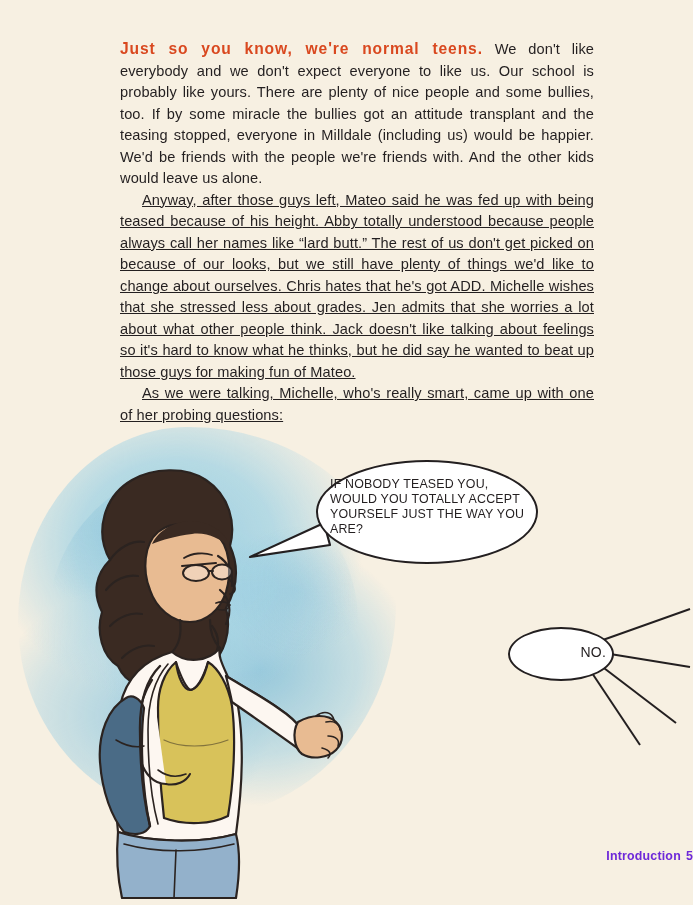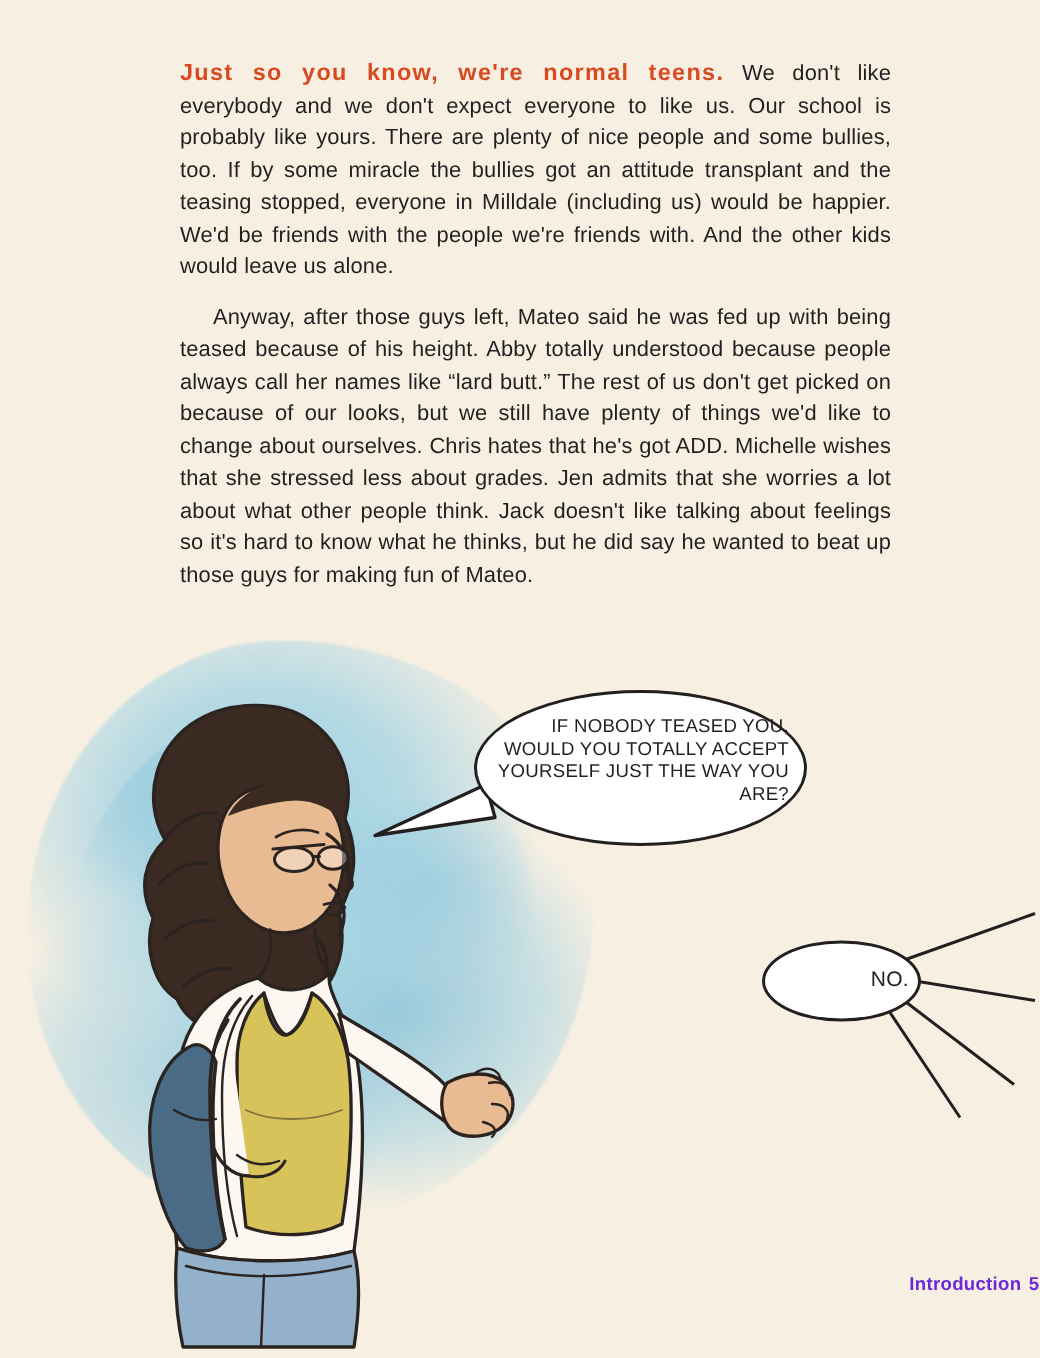--- a/index.html
+++ b/index.html
@@ -33,21 +33,22 @@
     font-family: "Liberation Sans", sans-serif;
     font-size: 14.6px;
     line-height: 21.5px;
     color: #231f20;
     text-align: justify;
     margin: 0 0 0 0;
     letter-spacing: 0.1px;
   }
   .para + .para {
     text-indent: 22px;
-    margin-top: 12px;
+    margin-top: 0;
+    text-decoration: underline;
   }
   .lead {
     font-weight: bold;
     color: #d9481f;
     font-size: 15.6px;
     letter-spacing: 0.9px;
   }
 
   
   .art {
@@ -91,21 +92,21 @@
   
   .balloon {
     position: absolute;
     background: #ffffff;
     border: 2.2px solid #231f20;
     border-radius: 50%;
     box-sizing: border-box;
   }
   .balloon-text {
     position: absolute;
-    text-align: right;
+    text-align: left;
     font-family: "Liberation Sans", sans-serif;
     color: #231f20;
     text-transform: uppercase;
     line-height: 15px;
     font-size: 12.4px;
     letter-spacing: 0.2px;
   }
 
   #balloon1 { left: 316px; top: 55px; width: 222px; height: 104px; }
   #balloon1-text { left: 330px; top: 72px; width: 196px; }
@@ -127,20 +128,21 @@
   .footer .pgnum { margin-left: 5px; }
 </style>
 </head>
 <body>
 
 <div class="page">
 
   <div class="text-col">
     <p class="para"><span class="lead">Just so you know, we're normal teens.</span><span> We don't like everybody and we don't expect everyone to like us. Our school is probably like yours. There are plenty of nice people and some bullies, too. If by some miracle the bullies got an attitude transplant and the teasing stopped, everyone in Milldale (including us) would be happier. We'd be friends with the people we're friends with. And the other kids would leave us alone.</span></p>
     <p class="para">Anyway, after those guys left, Mateo said he was fed up with being teased because of his height. Abby totally understood because people always call her names like “lard butt.” The rest of us don't get picked on because of our looks, but we still have plenty of things we'd like to change about ourselves. Chris hates that he's got ADD. Michelle wishes that she stressed less about grades. Jen admits that she worries a lot about what other people think. Jack doesn't like talking about feelings so it's hard to know what he thinks, but he did say he wanted to beat up those guys for making fun of Mateo.</p>
+    <p class="para">As we were talking, Michelle, who's really smart, came up with one of her probing questions:</p>
   </div>
 
   <div class="art">
 
     <div class="watercolor"></div>
 
     <div class="figure">
       <svg class="fig-svg" width="330" height="460" viewBox="0 0 330 460" xmlns="http://www.w3.org/2000/svg">
         <g stroke="#2b2320" stroke-width="2.2" fill="none" stroke-linecap="round" stroke-linejoin="round">
 

